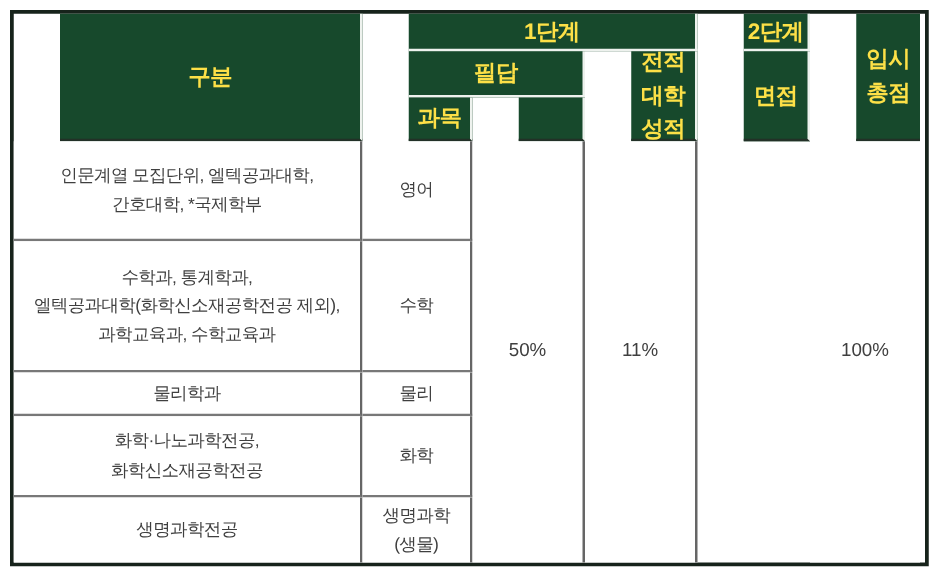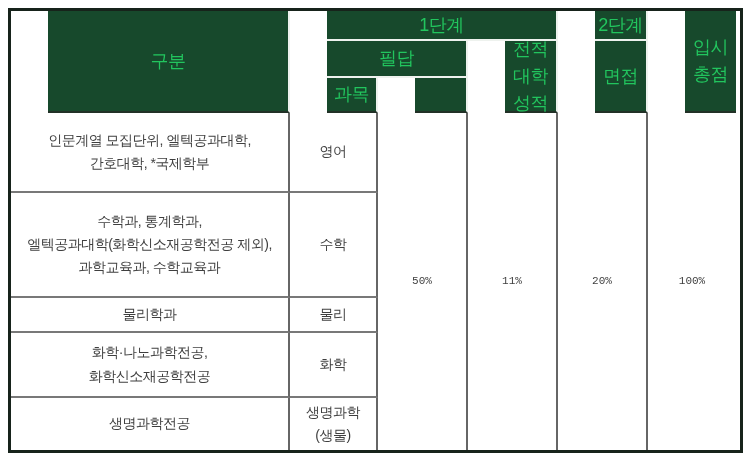--- a/index.html
+++ b/index.html
@@ -14,36 +14,36 @@
     grid-template-columns:279px 88px 90px 90px 90px 88px;
     grid-template-rows:30px 37px 35px 80px 105px 35px 65px 52px;
     background:#ffffff;
   }
   .cell{
     display:flex;align-items:center;justify-content:center;
     text-align:center;box-sizing:border-box;white-space:pre-line;
   }
   
   .h{
-    background:#17492c;color:#22c55e;font-weight:normal;font-size:18px;
+    background:#17492c;color:#fde047;font-weight:bold;font-size:18px;
     line-height:1.5;letter-spacing:-0.5px;
     border-right:2px solid #eef2ee;border-bottom:2px solid #eef2ee;margin-left:37px;
   }
   .h.dark-b{border-bottom:2px solid #223127;}
   .h.no-r{border-right:none;}
   
   .b{
     background:#ffffff;color:#3f3f3f;font-size:14px;line-height:1.65;
     letter-spacing:-0.5px;
     border-right:2px solid #666666;border-bottom:2px solid #787878;
     padding:2px 6px;
   }
   .b.no-b{border-bottom:none;}
   .b.no-r{border-right:none;}
-  .b.pct{font-size:11px;letter-spacing:0;font-family:Liberation Mono, monospace;}
+  .b.pct{font-size:15px;letter-spacing:0;}
 </style>
 </head>
 <body>
 
 <div class="admission-table">
 
   <div class="cell h dark-b" style="grid-column:1;grid-row:1 / span 3;">구분</div>
   <div class="cell h" style="grid-column:2 / span 3;grid-row:1;">1단계</div>
   <div class="cell h" style="grid-column:5;grid-row:1;">2단계</div>
   <div class="cell h no-r dark-b" style="grid-column:6;grid-row:1 / span 3;">입시총점</div>
@@ -71,16 +71,15 @@
   <div class="cell b" style="grid-column:1;grid-row:7;">화학·나노과학전공,
 화학신소재공학전공</div>
   <div class="cell b" style="grid-column:2;grid-row:7;">화학</div>
 
   <div class="cell b no-b" style="grid-column:1;grid-row:8;">생명과학전공</div>
   <div class="cell b no-b" style="grid-column:2;grid-row:8;">생명과학
 (생물)</div>
 
   <div class="cell b pct no-b" style="grid-column:3;grid-row:4 / span 5;">50%</div>
   <div class="cell b pct no-b" style="grid-column:4;grid-row:4 / span 5;">11%</div>
-  <div class="cell b pct no-b" style="grid-column:5;grid-row:4 / span 5;">20%</div>
   <div class="cell b pct no-b no-r" style="grid-column:6;grid-row:4 / span 5;">100%</div>
 
 </div>
 
 </body></html>

